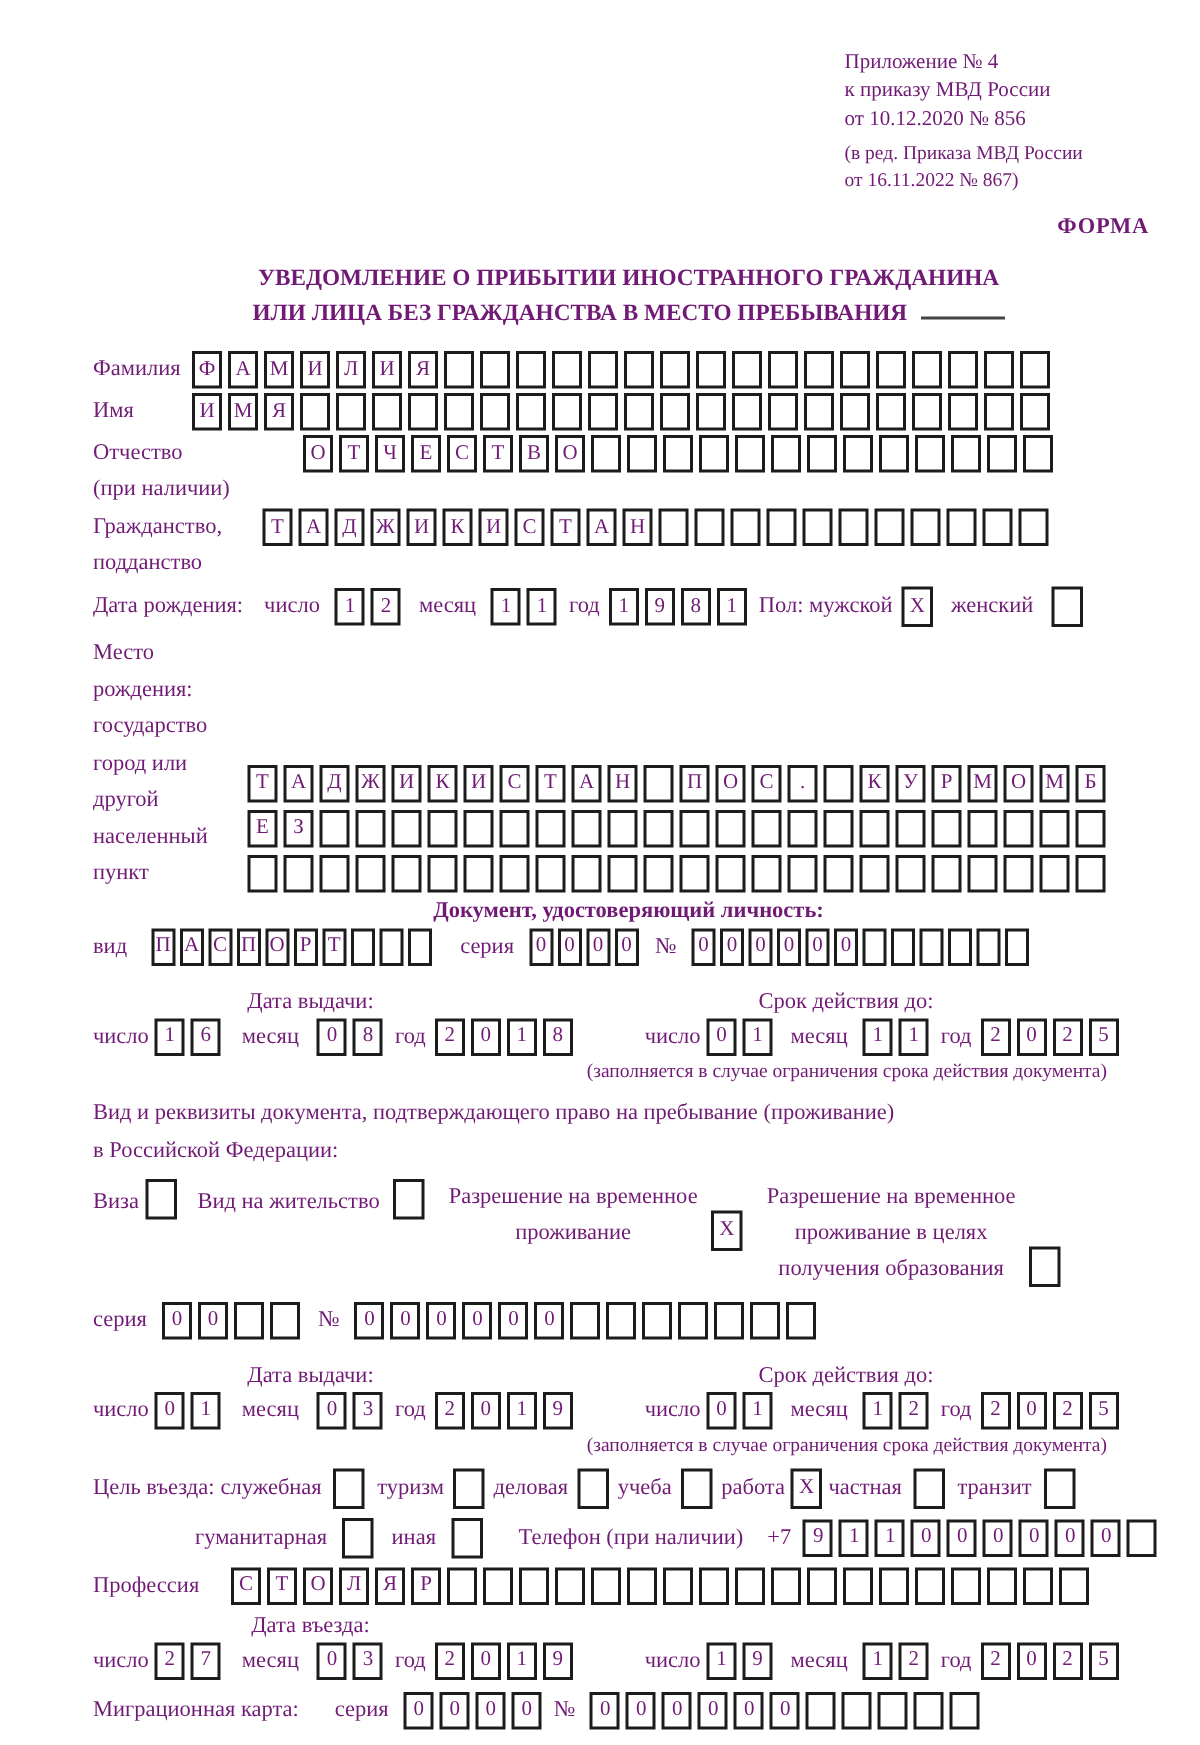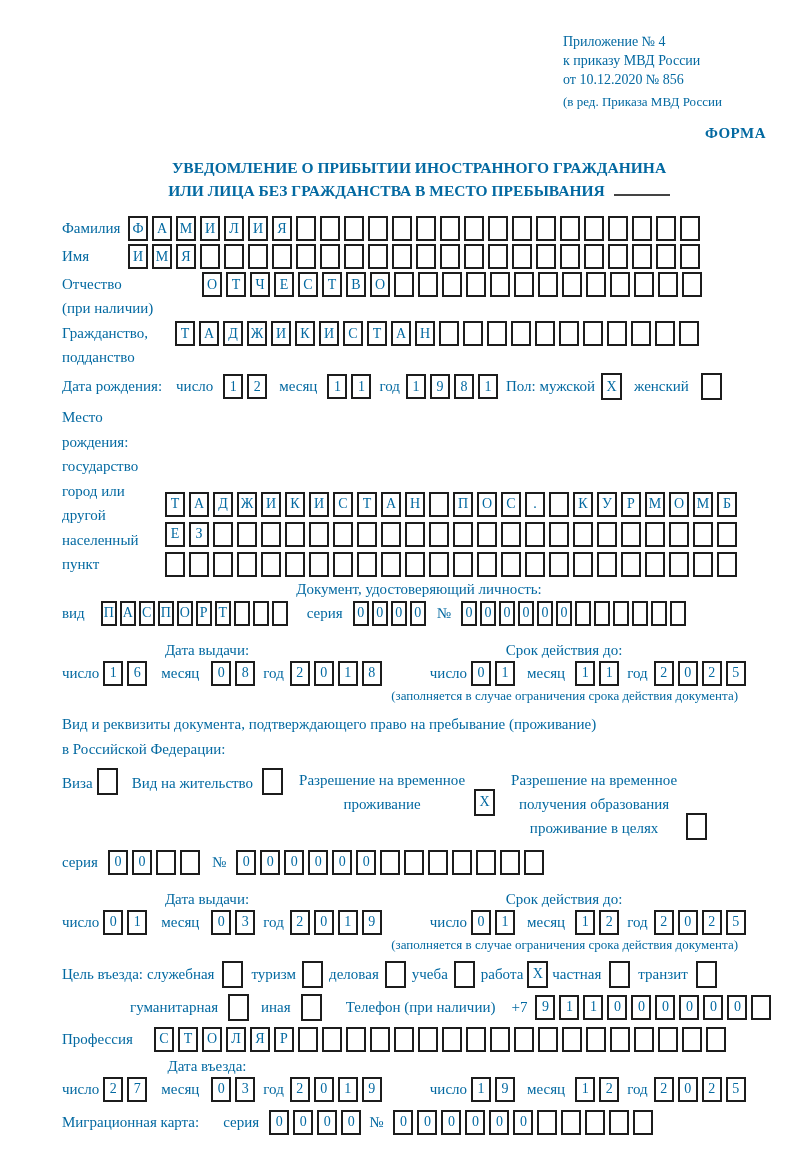--- a/index.html
+++ b/index.html
@@ -1,18 +1,18 @@
 <!DOCTYPE html>
 <html lang="ru"><head>
 <meta charset="utf-8">
 <style>
   * { box-sizing: border-box; }
   html,body { margin:0; padding:0; background:#fff; }
   .page {
-    width: 800px; height: 1157px; background:#fff; color:#0369a1;
+    width: 800px; height: 1157px; background:#fff; color:#701a75;
     font-family: "Liberation Serif", "DejaVu Serif", serif;
     font-size: 15px; position: relative; overflow: hidden;
     padding: 32px 24px 0 62px;
   }
   
   .hdr { margin-left: 501px; line-height: 19px; font-size: 14px; }
   .hdr .sub { font-size: 13px; margin-top: 4px; line-height: 18px; }
   .forma { text-align: right; font-weight: bold; margin: 14px 10px 0 0; letter-spacing: .5px; }
   
   .title { text-align: center; font-weight: bold; font-size: 15.5px; line-height: 23px; margin-top: 14px; }
@@ -60,20 +60,21 @@
 </head>
 <body>
 
 <div class="page">
 
   <div class="hdr">
     <div>Приложение № 4</div>
     <div>к приказу МВД России</div>
     <div>от 10.12.2020 № 856</div>
     <div class="sub">(в ред. Приказа МВД России</div>
+    <div class="sub" style="margin-top:0">от 16.11.2022 № 867)</div>
   </div>
   <div class="forma">ФОРМА</div>
 
   <div class="title">
     <div>УВЕДОМЛЕНИЕ О ПРИБЫТИИ ИНОСТРАННОГО ГРАЖДАНИНА</div>
     <div><span>ИЛИ ЛИЦА БЕЗ ГРАЖДАНСТВА В МЕСТО ПРЕБЫВАНИЯ</span><span class="blank-line"></span></div>
   </div>
 
 
   <div class="frow" style="margin-top:14px">
@@ -308,21 +309,21 @@
           <span class="cell"></span>
           <span class="cell"></span>
           <span class="cell"></span>
           <span class="cell"></span>
           <span class="cell"></span>
           <span class="cell"></span>
         </span>
     </div>
   </div>
 
-  <div style="text-align:center;font-weight:normal;margin-top:4px">Документ, удостоверяющий личность:</div>
+  <div style="text-align:center;font-weight:bold;margin-top:4px">Документ, удостоверяющий личность:</div>
 
   <div class="frow">
     <span class="lbl">вид</span>
     <span class="boxes sm ml16">
         <span class="cell">П</span>
         <span class="cell">А</span>
         <span class="cell">С</span>
         <span class="cell">П</span>
         <span class="cell">О</span>
         <span class="cell">Р</span>
@@ -422,22 +423,22 @@
         <div>Разрешение на временное</div>
         <div>проживание</div>
       </span>
       <span class="boxes chkbox">
           <span class="cell">X</span>
         </span>
     </span>
     <span class="chk-grp ml16">
       <span class="clbl center">
         <div>Разрешение на временное</div>
+        <div>проживание в целях</div>
         <div>получения образования</div>
-        <div>проживание в целях</div>
       </span>
       <span class="boxes chkbox">
           <span class="cell"></span>
         </span>
     </span>
   </div>
 
   <div class="frow" style="margin-top:10px">
     <span class="lbl">серия</span>
     <span class="boxes ml10">

